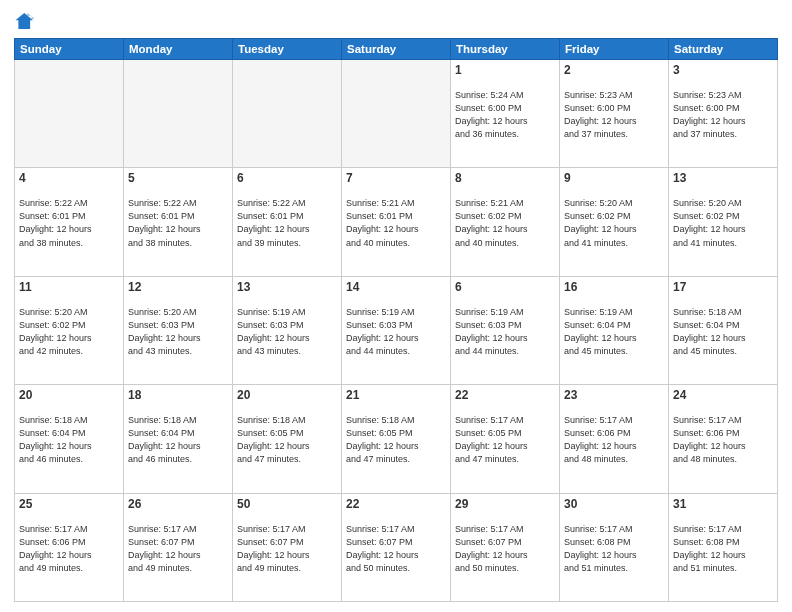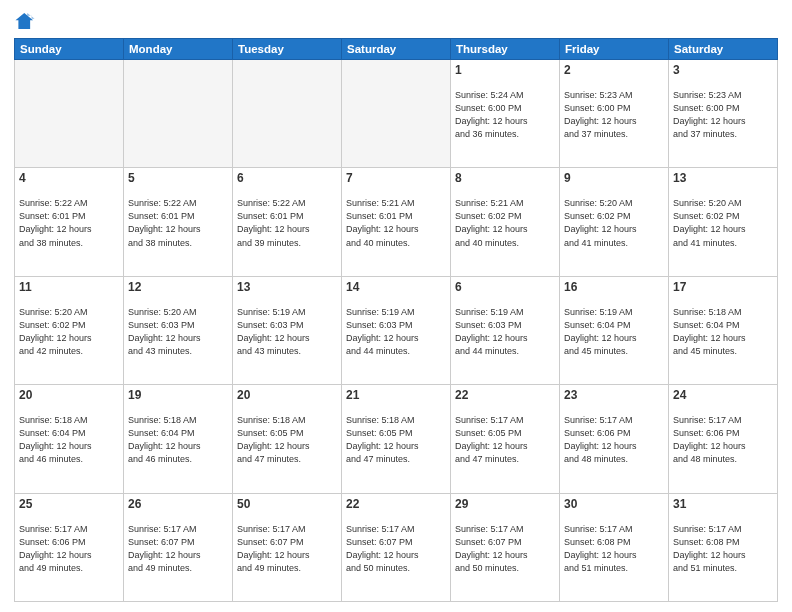--- a/index.html
+++ b/index.html
@@ -258,21 +258,21 @@
         </tr>
         <tr>
           <td>
             <span class="day-num">20</span>
             <div class="day-info" style="white-space: pre-line;">Sunrise: 5:18 AM
 Sunset: 6:04 PM
 Daylight: 12 hours
 and 46 minutes.</div>
           </td>
           <td>
-            <span class="day-num">19</span>
+            <span class="day-num">18</span>
             <div class="day-info" style="white-space: pre-line;">Sunrise: 5:18 AM
 Sunset: 6:04 PM
 Daylight: 12 hours
 and 46 minutes.</div>
           </td>
           <td>
             <span class="day-num">20</span>
             <div class="day-info" style="white-space: pre-line;">Sunrise: 5:18 AM
 Sunset: 6:05 PM
 Daylight: 12 hours

